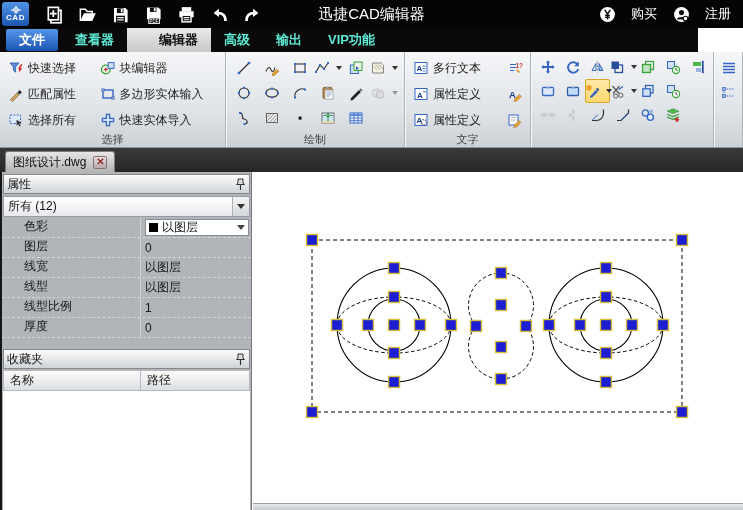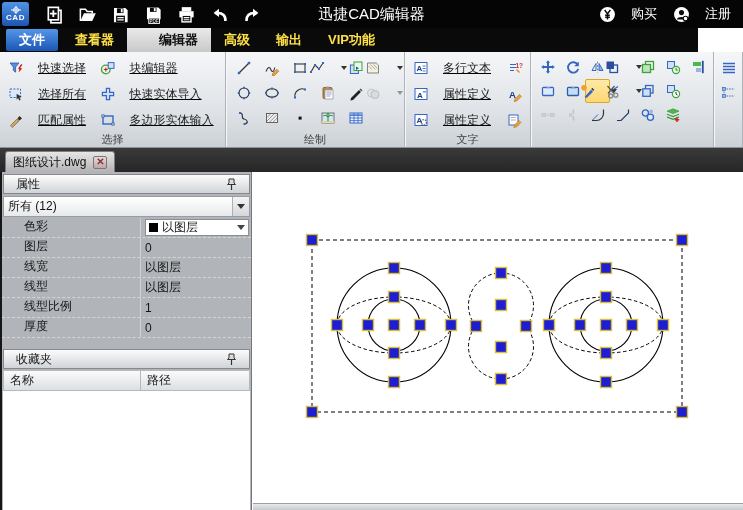--- a/index.html
+++ b/index.html
@@ -12,31 +12,31 @@
           background:linear-gradient(#4f93e6,#1d55b0); display:flex; flex-direction:column; align-items:center; justify-content:center; }
   .logo .logo-text { color:#fff; font-size:8px; font-weight:bold; line-height:8px; letter-spacing:.5px; }
   .tb-actions { display:flex; align-items:center; gap:7px; margin-left:8px; }
   .tb-btn { width:26px; height:24px; display:flex; align-items:center; justify-content:center; cursor:default; }
   .tb-title { position:absolute; left:0; right:0; text-align:center; color:#fff; font-size:15px; pointer-events:none; }
   .tb-account { margin-left:auto; display:flex; align-items:center; gap:16px; margin-right:12px; }
   .tb-acc-btn { display:flex; align-items:center; gap:15px; color:#fff; font-size:13px; }
 
   
   #menubar { position:absolute; left:0; top:28px; width:698px; height:24px; background:#0a0a0a; display:flex; align-items:stretch; padding-left:6px; }
-  .menu-item { display:flex; align-items:center; padding:0 13px; font-size:13px; color:#fde047; font-weight:bold; }
+  .menu-item { display:flex; align-items:center; padding:0 13px; font-size:13px; color:#5eead4; font-weight:bold; }
   .menu-item.accent { background:linear-gradient(#5596e8,#1c56b4); color:#fff; border-radius:2px; margin:1px 4px 1px 0; }
   .menu-item.selected { background:linear-gradient(#e9e9e9,#c9c9c9); color:#111;padding-left:32px; }
 
   
   #ribbon { position:absolute; left:0; top:52px; width:743px; height:96px;
             background:linear-gradient(#f5f6f8, #dee2e6 65%, #ccd1d6); border-bottom:1px solid #8d9299; display:flex; }
   .rib-group { position:relative; height:100%; padding:3px 2px 14px 4px; border-right:1px solid #aeb3b9; box-shadow:1px 0 0 #f6f7f8; }
   .rib-gname { position:absolute; bottom:0; left:0; right:0; text-align:center; font-size:11px; color:#3d3d3d; }
   .rib-row { display:flex; align-items:center; }
-  .rib-cell { display:inline-flex; align-items:center; justify-content:center; gap:14px; height:25px;text-decoration:underline; }
+  .rib-cell { display:inline-flex; align-items:center; justify-content:center; gap:4px; height:25px; }
   .g-select .rib-row, .g-text .rib-row { height:26px; }
   .g-select .rib-cell, .g-text .rib-cell { justify-content:flex-start; padding-left:4px; }
   .g-select .rib-cell:first-child { width:92px; }
   .g-select .rib-cell:last-child { width:128px; }
   .g-text .rib-cell:first-child { width:90px; }
   .g-text .rib-cell:last-child { width:28px; justify-content:center; }
   .g-draw .rib-cell { width:28px; height:25px; }
   .g-tools .rib-cell { width:25px; height:24px; }
   .g-overflow .rib-cell { width:24px; height:25px; }
   .rib-label { font-size:12px; color:#1d1d1d; white-space:nowrap; }
@@ -50,21 +50,21 @@
   .doc-tab { margin-left:5px; height:21px; display:flex; align-items:center; gap:7px; padding:0 7px;
              background:linear-gradient(#e6e6e6,#b3b3b3); border:1px solid #7d7d7d; border-bottom:none;
              border-radius:3px 3px 0 0; font-size:12px; color:#101010; }
   .tab-close { width:14px; height:13px; border:1px solid #8a7070; border-radius:2px; background:linear-gradient(#e3dddd,#bba9a9);
                color:#8c2f2f; font-size:10px; font-weight:bold; display:flex; align-items:center; justify-content:center; line-height:1; }
 
   
   #left-panel { position:absolute; left:0; top:172px; width:252px; bottom:0; background:#b1b5ba;
                 border-left:2px solid #161616; border-right:1px solid #74787d; display:flex; flex-direction:column; }
   .panel-header { height:20px; margin:2px 1px 0 1px; border:1px solid #85898e; background:linear-gradient(#fcfcfc,#d0d4d8);
-                  display:flex; align-items:center; padding:0 12px; font-size:12px; color:#151515; }
+                  display:flex; align-items:center; padding:0 3px; font-size:12px; color:#151515; }
   .panel-header .pin { margin-left:auto; display:flex; }
   .combo { height:21px; margin:2px 1px 0 1px; border:1px solid #989da3; background:linear-gradient(#ffffff,#e7e9ec);
            display:flex; align-items:center; font-size:12px; color:#111; }
   .combo .combo-text { padding-left:4px; }
   .combo .combo-arrow { margin-left:auto; width:17px; height:100%; border-left:1px solid #aab0b5;
            background:linear-gradient(#f4f4f4,#d4d7db); display:flex; align-items:center; justify-content:center; }
   .tri-down { width:0; height:0; border-left:4px solid transparent; border-right:4px solid transparent; border-top:5px solid #333; }
   #prop-grid { margin-top:1px; }
   .prow { height:20px; display:flex; align-items:flex-start; border-bottom:1px dashed #d4d4d4; font-size:12px; color:#161616; }
   .prow .plabel { width:138px; padding-left:22px; }
@@ -217,54 +217,54 @@
               <path d="M3.8 9.5h4M5.8 7.5v4" stroke="#cc2222" stroke-width="1.1"></path>
             </svg>
           </span>
           <span class="rib-label">块编辑器</span>
         </span>
       </div>
       <div class="rib-row">
         <span class="rib-cell">
           <span class="ico">
             <svg viewBox="0 0 16 16" width="16" height="16">
-              <rect x="2" y="3" width="10.5" height="8.5" fill="#dde9fb" stroke="#3566c4" stroke-width="1" stroke-dasharray="2 1.4"></rect>
-              <path d="M8.6 7.8l5.2 3.1-2.3.4 1.2 2.5-1.4.7-1.2-2.5-1.5 1.7z" fill="#333"></path>
-            </svg>
-          </span>
-          <span class="rib-label">选择所有</span>
-        </span>
-        <span class="rib-cell">
-          <span class="ico">
-            <svg viewBox="0 0 16 16" width="16" height="16">
-              <path d="M6.4 2.4h3.2v4h4v3.2h-4v4H6.4v-4h-4V6.4h4z" fill="#cfe0f7" stroke="#3566c4" stroke-width="1.2"></path>
-            </svg>
-          </span>
-          <span class="rib-label">快速实体导入</span>
-        </span>
-      </div>
-      <div class="rib-row">
-        <span class="rib-cell">
-          <span class="ico">
-            <svg viewBox="0 0 16 16" width="16" height="16">
               <path d="M2.4 13.6L9 7l2 2-6.6 6.6z" fill="#caa66a" stroke="#8a6a30" stroke-width=".7"></path>
               <path d="M9.4 6.6l2.2-2.6 2.4 2.4-2.6 2.2z" fill="#2b2b2b"></path>
             </svg>
           </span>
           <span class="rib-label">匹配属性</span>
         </span>
         <span class="rib-cell">
           <span class="ico">
             <svg viewBox="0 0 16 16" width="16" height="16">
               <rect x="3" y="4" width="10" height="8" fill="none" stroke="#3566c4" stroke-width="1.4"></rect>
               <rect x="1.8" y="2.8" width="2.4" height="2.4" fill="#9ab5e0" stroke="#2d5ca8" stroke-width=".6"></rect>
               <rect x="11.8" y="10.8" width="2.4" height="2.4" fill="#9ab5e0" stroke="#2d5ca8" stroke-width=".6"></rect>
             </svg>
           </span>
           <span class="rib-label">多边形实体输入</span>
+        </span>
+      </div>
+      <div class="rib-row">
+        <span class="rib-cell">
+          <span class="ico">
+            <svg viewBox="0 0 16 16" width="16" height="16">
+              <rect x="2" y="3" width="10.5" height="8.5" fill="#dde9fb" stroke="#3566c4" stroke-width="1" stroke-dasharray="2 1.4"></rect>
+              <path d="M8.6 7.8l5.2 3.1-2.3.4 1.2 2.5-1.4.7-1.2-2.5-1.5 1.7z" fill="#333"></path>
+            </svg>
+          </span>
+          <span class="rib-label">选择所有</span>
+        </span>
+        <span class="rib-cell">
+          <span class="ico">
+            <svg viewBox="0 0 16 16" width="16" height="16">
+              <path d="M6.4 2.4h3.2v4h4v3.2h-4v4H6.4v-4h-4V6.4h4z" fill="#cfe0f7" stroke="#3566c4" stroke-width="1.2"></path>
+            </svg>
+          </span>
+          <span class="rib-label">快速实体导入</span>
         </span>
       </div>
       <div class="rib-gname">选择</div>
     </div>
     <div class="rib-group g-draw" style="width: 179px;">
       <div class="rib-row">
         <span class="rib-cell">
           <span class="ico">
             <svg viewBox="0 0 16 16" width="16" height="16">
               <path d="M3 13L13 3" stroke="#333" stroke-width="1.2"></path>

